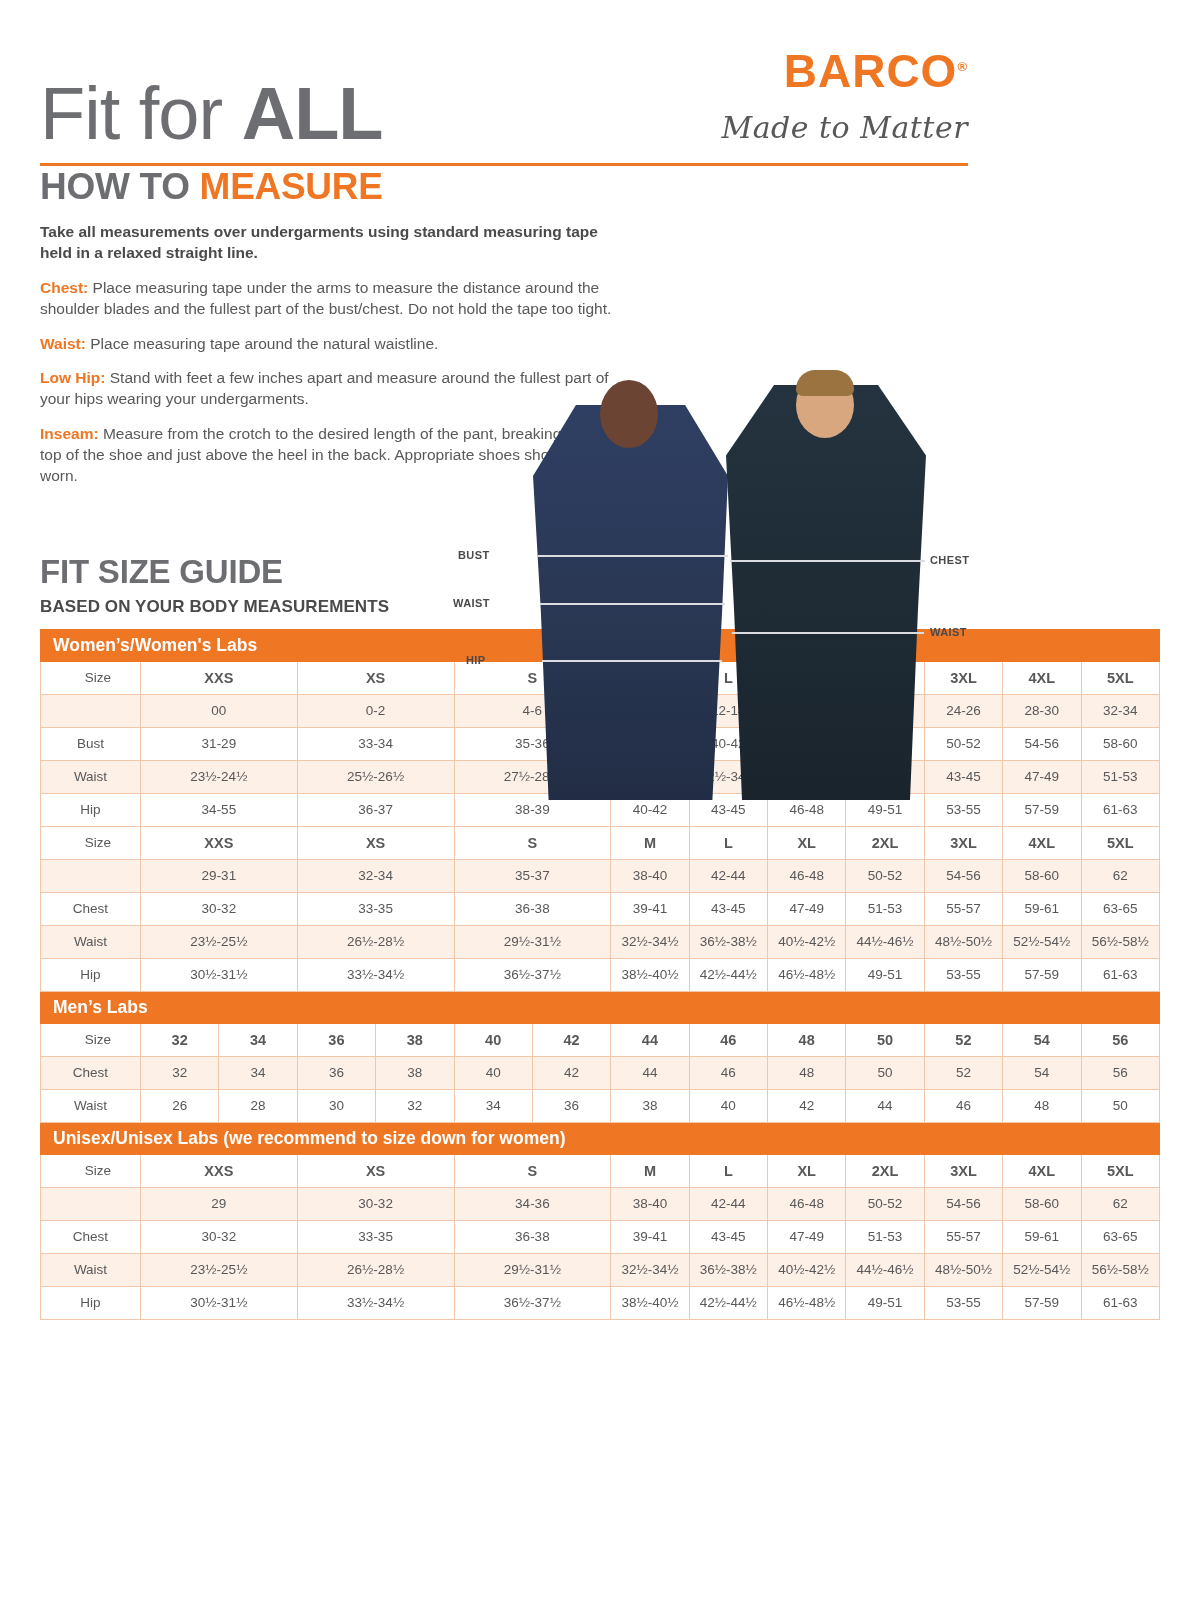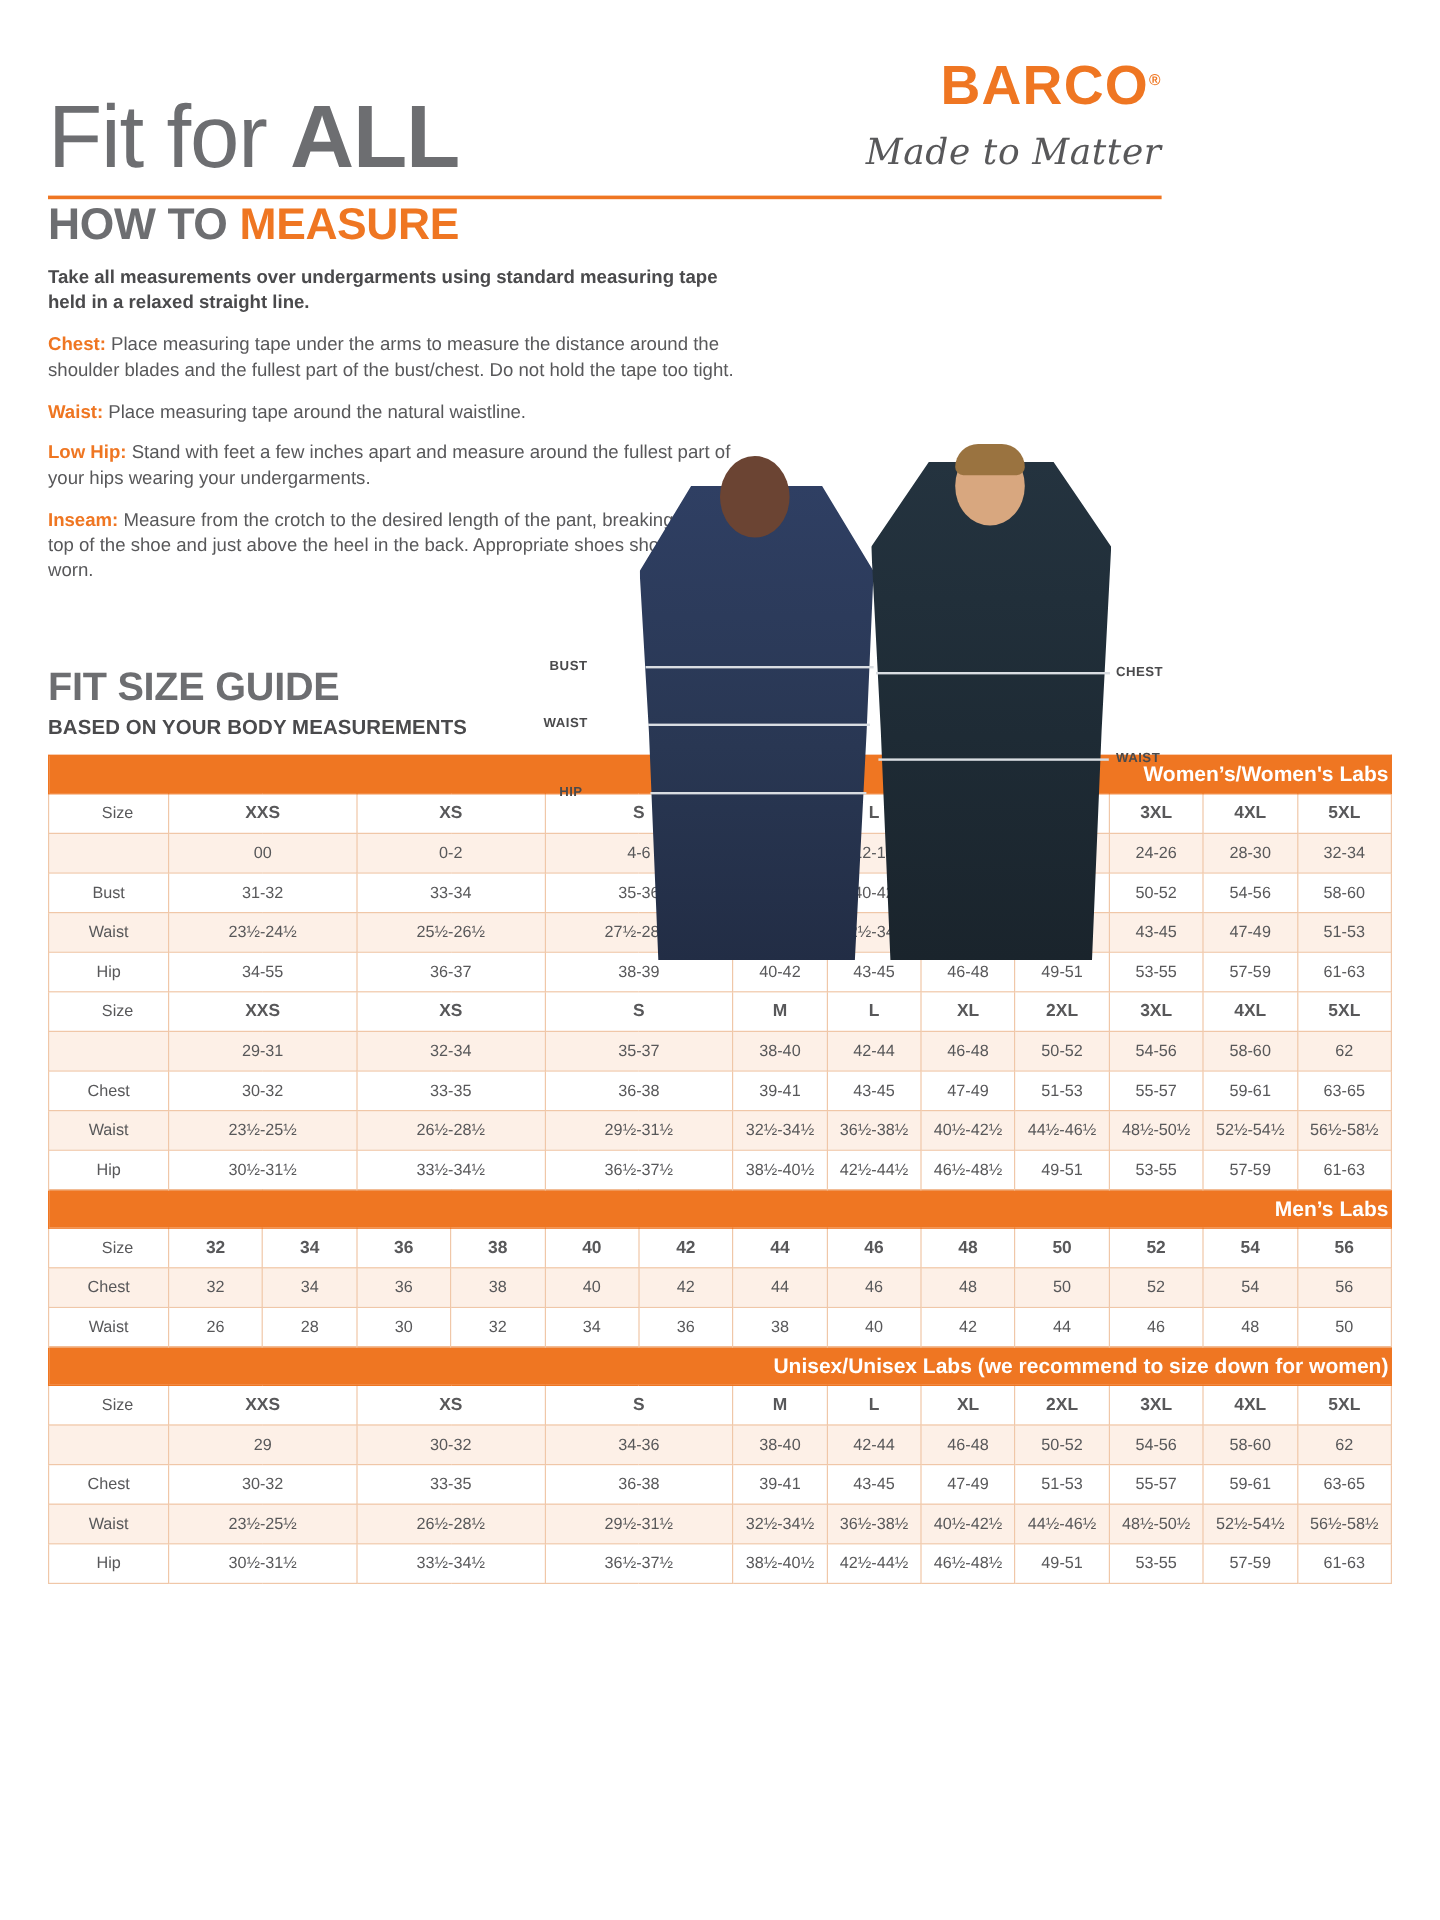--- a/index.html
+++ b/index.html
@@ -163,21 +163,21 @@
     text-align: center;
     height: 33px;
     font-weight: 400;
     padding: 0 2px;
   }
   tr.band td {
     background: #ef7622;
     color: #ffffff;
     font-size: 17.5px;
     font-weight: 700;
-    text-align: right;
+    text-align: left;
     padding-left: 12px;
     border: 1px solid #ef7622;
     height: 32px;
   }
   td.rowlabel {
     text-align: left;
     padding-left: 10px;
     width: 100px;
   }
   tr.sizerow td {
@@ -276,21 +276,21 @@
           <td colspan="1">8-10</td>
           <td colspan="1">12-14</td>
           <td colspan="1">16-18</td>
           <td colspan="1">20-22</td>
           <td colspan="1">24-26</td>
           <td colspan="1">28-30</td>
           <td colspan="1">32-34</td>
         </tr>
         <tr class="alt2">
           <td class="rowlabel">Bust</td>
-          <td colspan="2">31-32</td>
+          <td colspan="2">31-29</td>
           <td colspan="2">33-34</td>
           <td colspan="2">35-36</td>
           <td colspan="1">37-39</td>
           <td colspan="1">40-42</td>
           <td colspan="1">43-45</td>
           <td colspan="1">46-48</td>
           <td colspan="1">50-52</td>
           <td colspan="1">54-56</td>
           <td colspan="1">58-60</td>
         </tr>

